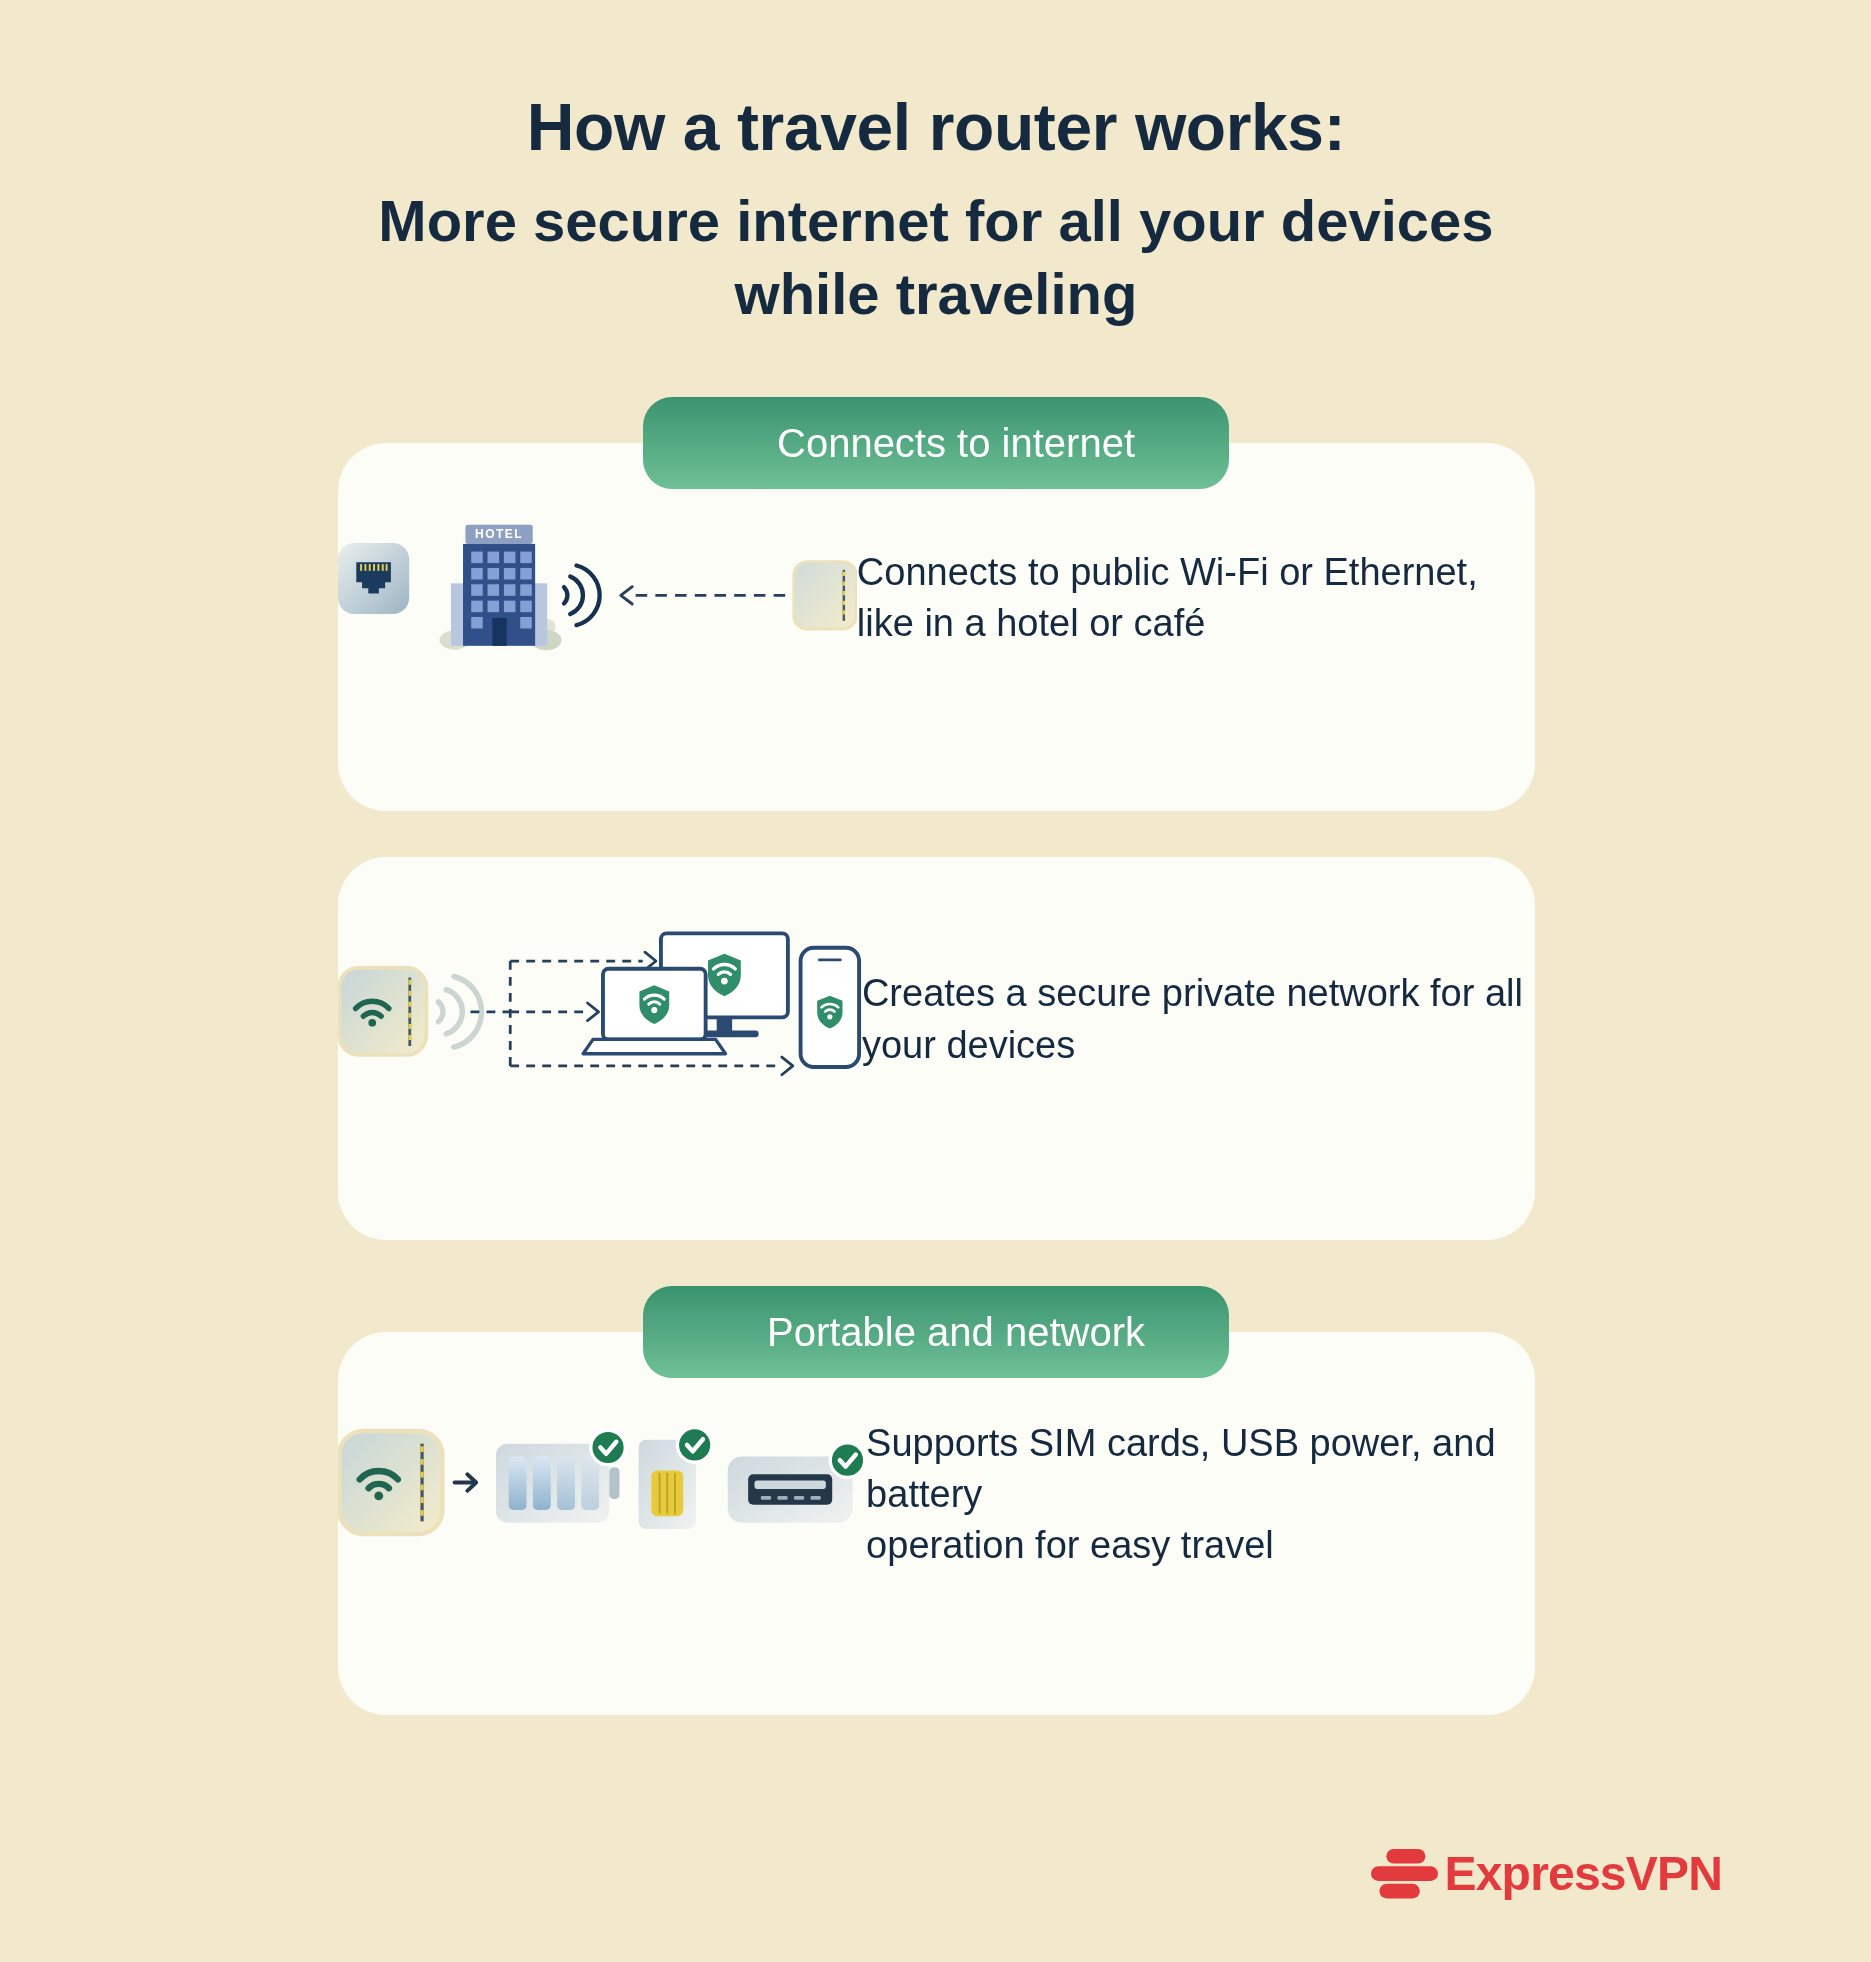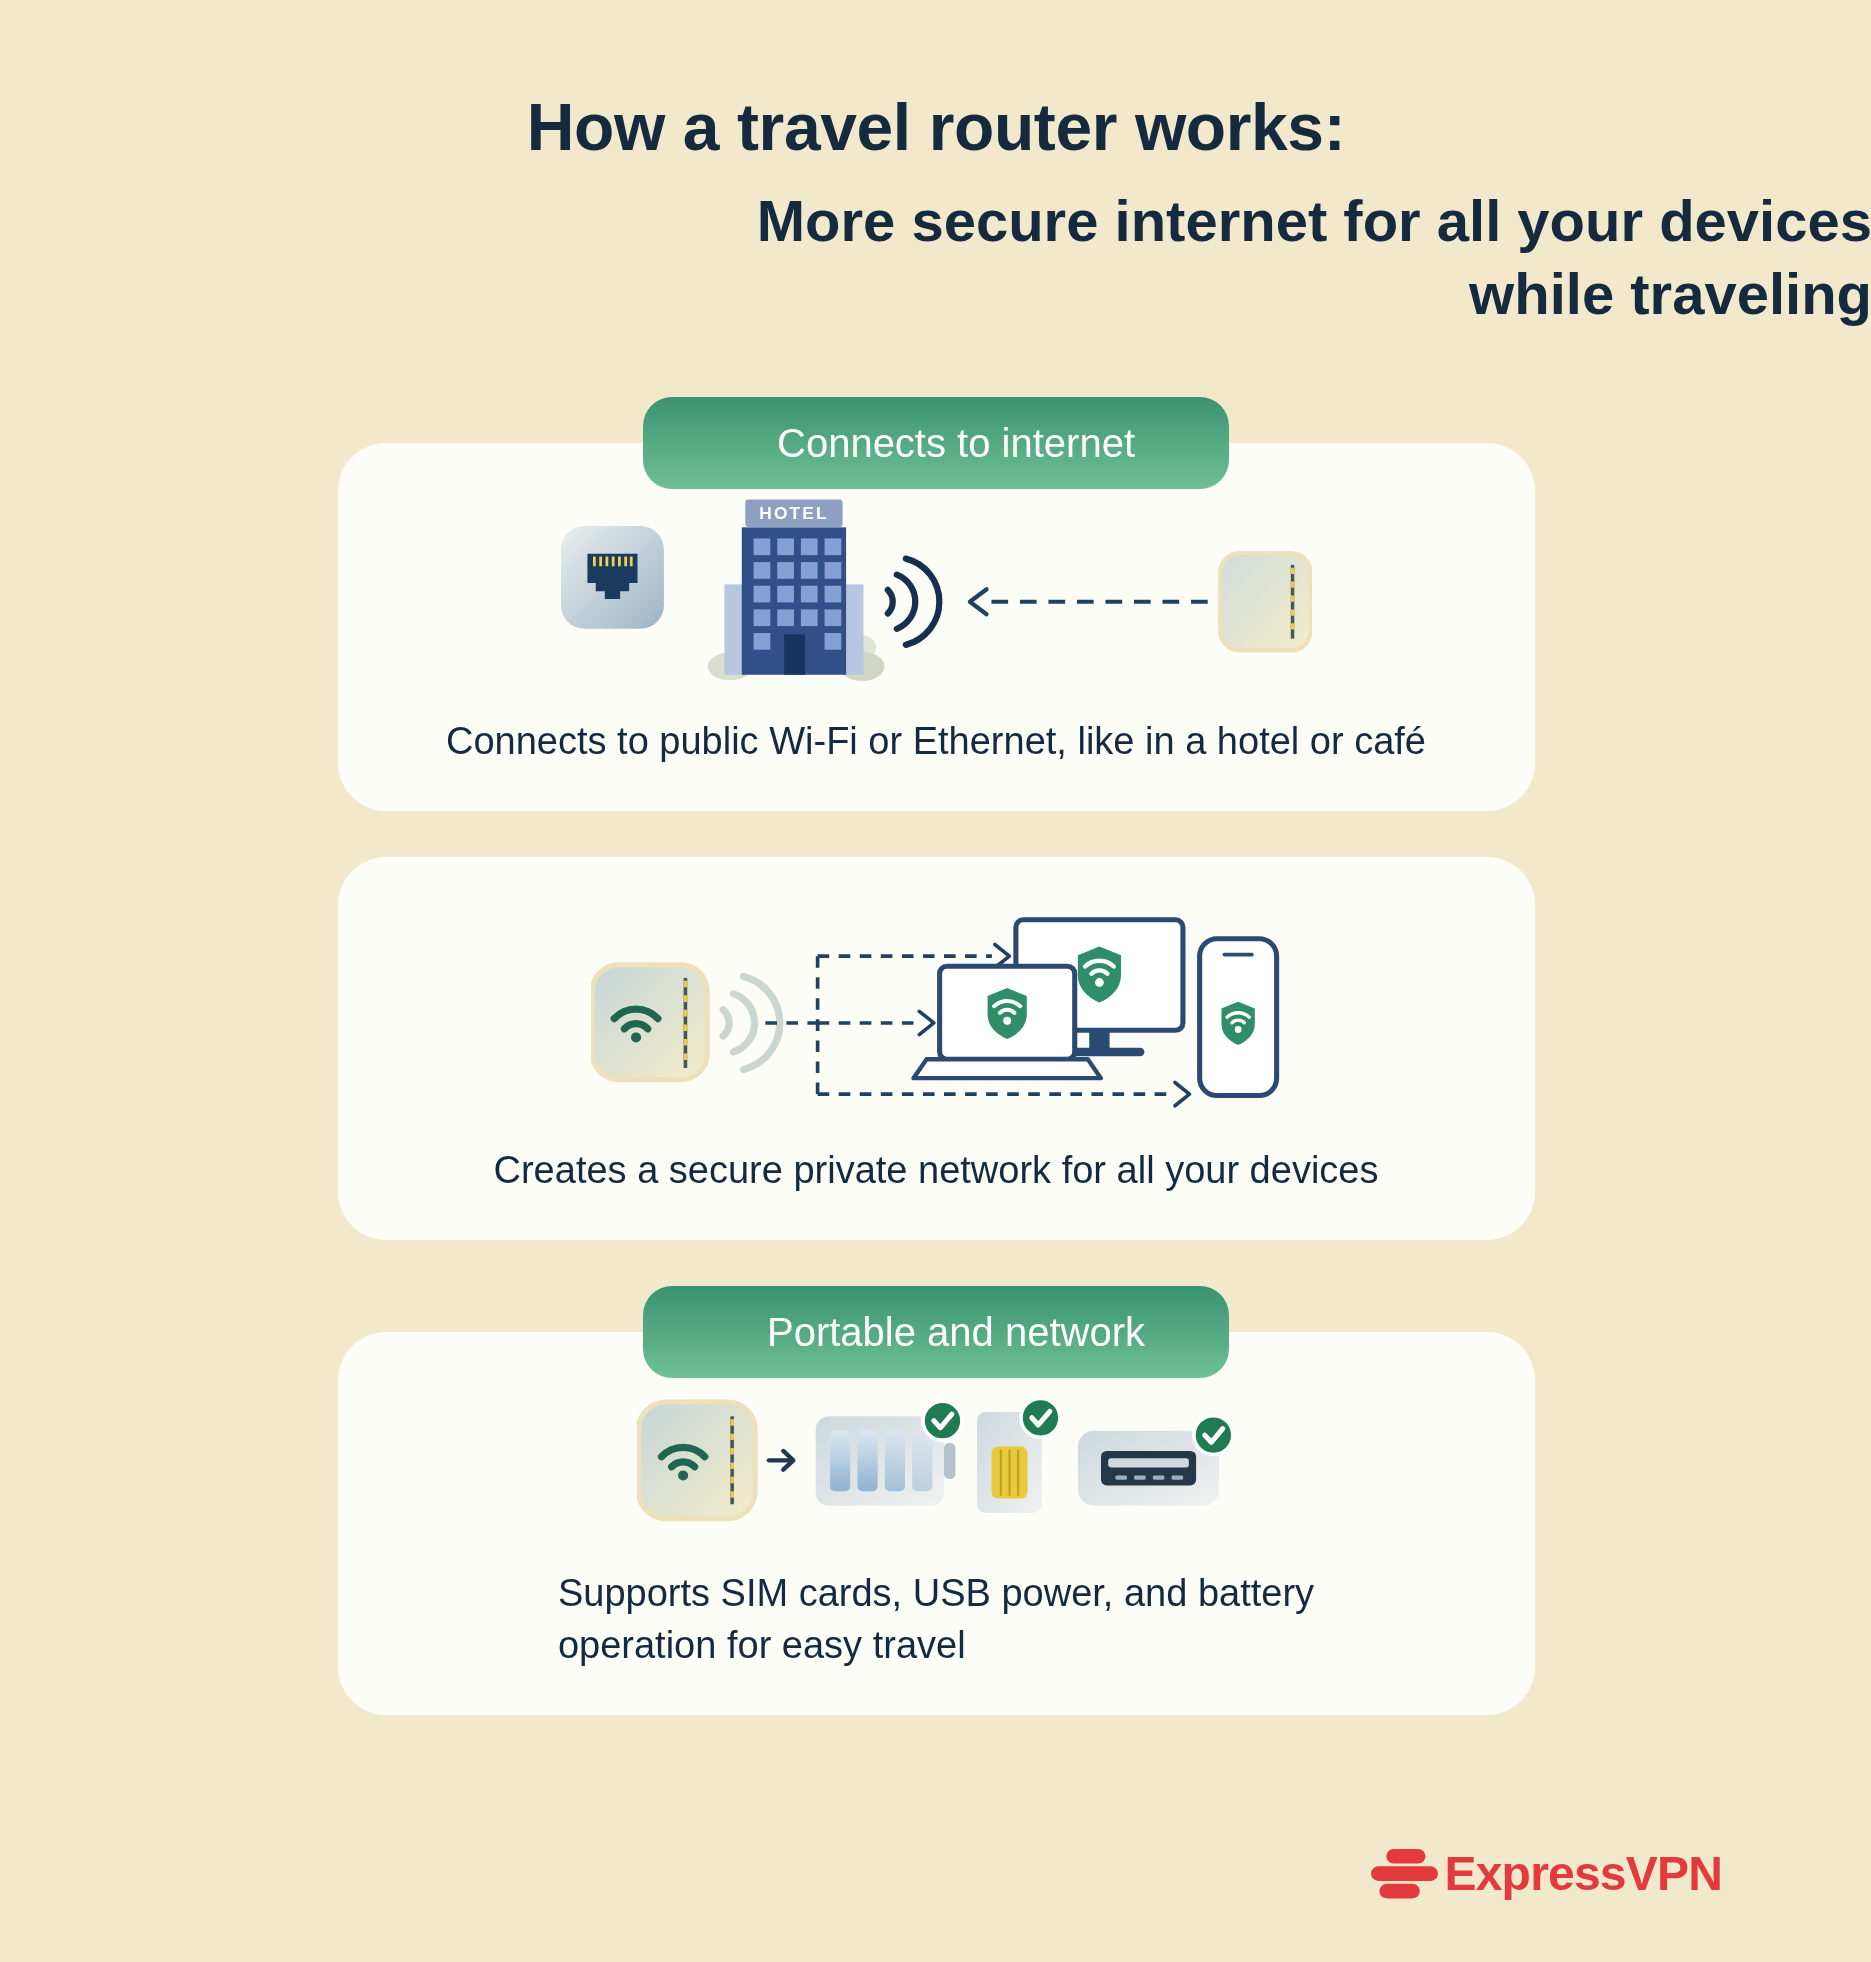--- a/index.html
+++ b/index.html
@@ -8,38 +8,38 @@
     width: 1872px;
     height: 1963px;
     background: #f2e9cc;
     font-family: "Liberation Sans", sans-serif;
     color: #15293f;
     position: relative;
     overflow: hidden;
   }
   .title-block { padding-top: 89px; text-align: center; }
   .title { font-size: 66px; font-weight: 600; margin: 0; letter-spacing: -0.4px; }
-  .subtitle { font-size: 58px; font-weight: 600; margin: 20px 0 0; line-height: 1.25; white-space: pre-line; text-align: right; }
+  .subtitle { font-size: 58px; font-weight: 600; margin: 20px 0 0; line-height: 1.25; white-space: pre-line; }
 
   .sections { width: 1197px; margin: 67px auto 0; }
   .panel { margin-bottom: 46px; }
   .pill {
     width: 586px; height: 92px;
     margin: 0 auto -46px;
     border-radius: 29px;
     background: linear-gradient(180deg, #3a9370 0%, #6fc095 100%);
     display: flex; align-items: center; justify-content: center;
     position: relative; z-index: 2; padding-left: 40px;
   }
   .pill-label { color: #ffffff; font-size: 40px; font-weight: 500; }
   .card {
     background: #fdfdf8;
     border-radius: 48px;
-    display: flex; flex-direction: column; align-items: center; justify-content: flex-end;
-    padding-bottom: 44px;
+    display: flex; flex-direction: row; align-items: center; justify-content: flex-end;
+    padding-bottom: 58px;
     position: relative; z-index: 1;
   }
   .card-1 { height: 368px; }
   .card-2 { height: 383px; }
   .card-3 { height: 383px; }
   .illus { display: block; margin-bottom: 20px; }
   .caption {
     font-size: 38px; font-weight: 400; line-height: 1.35;
     margin: 0; text-align: left; white-space: pre-line;
   }

